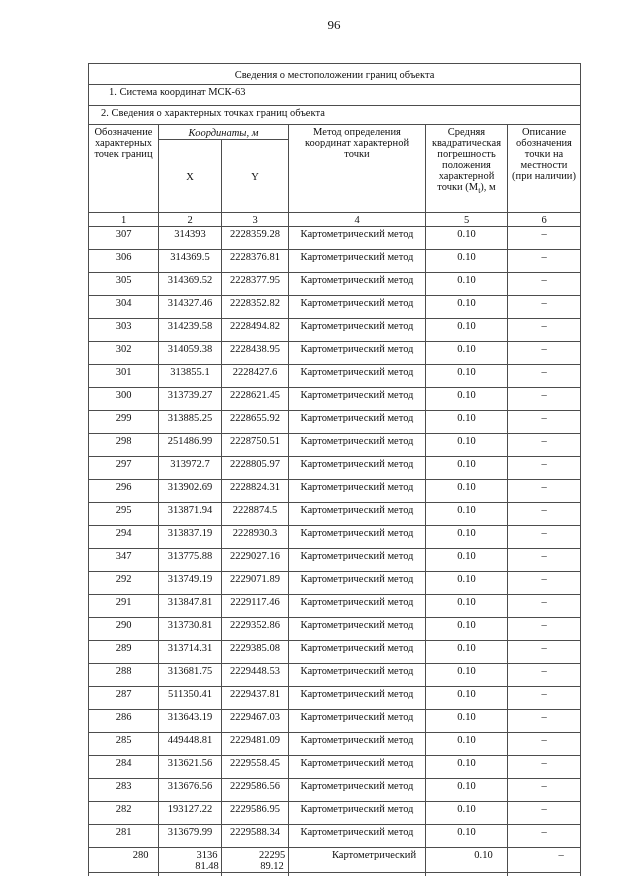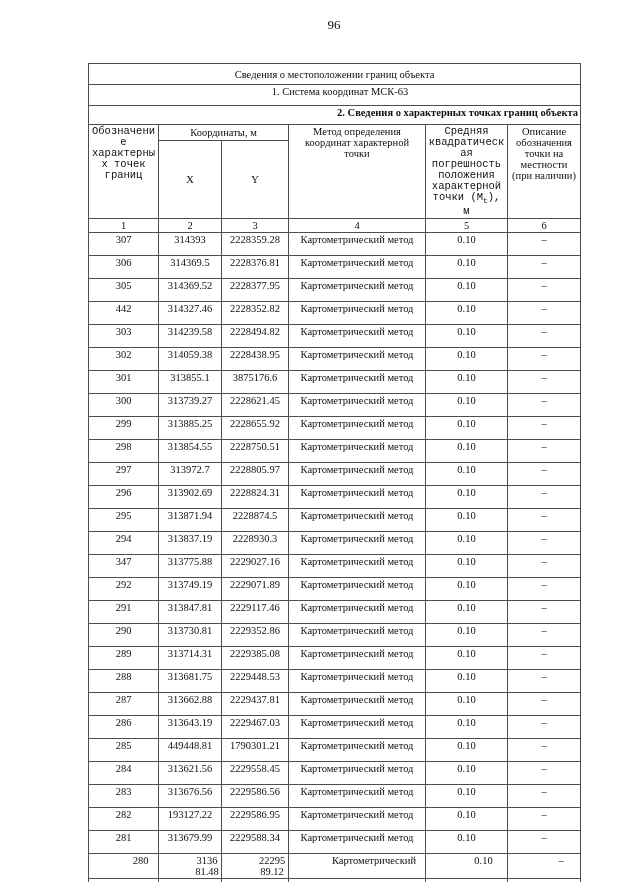--- a/index.html
+++ b/index.html
@@ -16,24 +16,24 @@
     position:absolute; left:88px; top:63px; width:492px;
     border-collapse:collapse; table-layout:fixed;
   }
   table.doc td {
     border:1px solid #4d4d4d;
     font-size:10.5px; line-height:11px;
     padding:1px 2px; text-align:center; vertical-align:top;
     overflow:hidden; word-wrap:break-word;
   }
   tr.title-row td { height:18px; vertical-align:middle;margin-top:35px; }
-  tr.sec-row td { height:16px; text-align:right; padding-left:12px;font-weight:bold; }
-  tr.sec1-row td { height:18px; text-align:center; padding-left:13px; }
-  tr.head1 td.coords { height:12px; vertical-align:middle; }
-  td.h-top { vertical-align:top;font-family:Liberation Mono, monospace; }
+  tr.sec-row td { height:16px; text-align:left; padding-left:12px; }
+  tr.sec1-row td { height:18px; text-align:left; padding-left:20px; }
+  tr.head1 td.coords { height:12px; vertical-align:middle;font-style:italic; }
+  td.h-top { vertical-align:top; }
   td.h-mid { vertical-align:middle; }
   tr.head2 td { height:70px; vertical-align:middle; }
   tr.nums td { height:11px; vertical-align:middle; line-height:10px; }
   tr.data-row td { height:20px; }
   tr.last-row td { height:13px;padding-left:36px; }
   tr.cut-row td { height:3px; border-bottom:none; padding:0; }
   sub { font-size:8px; }
 </style>
 </head>
 <body>
@@ -97,21 +97,21 @@
     </tr>
         <tr class="data-row">
       <td>305</td>
       <td>314369.52</td>
       <td>2228377.95</td>
       <td>Картометрический метод</td>
       <td>0.10</td>
       <td>–</td>
     </tr>
         <tr class="data-row">
-      <td>442</td>
+      <td>304</td>
       <td>314327.46</td>
       <td>2228352.82</td>
       <td>Картометрический метод</td>
       <td>0.10</td>
       <td>–</td>
     </tr>
         <tr class="data-row">
       <td>303</td>
       <td>314239.58</td>
       <td>2228494.82</td>
@@ -123,21 +123,21 @@
       <td>302</td>
       <td>314059.38</td>
       <td>2228438.95</td>
       <td>Картометрический метод</td>
       <td>0.10</td>
       <td>–</td>
     </tr>
         <tr class="data-row">
       <td>301</td>
       <td>313855.1</td>
-      <td>3875176.6</td>
+      <td>2228427.6</td>
       <td>Картометрический метод</td>
       <td>0.10</td>
       <td>–</td>
     </tr>
         <tr class="data-row">
       <td>300</td>
       <td>313739.27</td>
       <td>2228621.45</td>
       <td>Картометрический метод</td>
       <td>0.10</td>
@@ -146,21 +146,21 @@
         <tr class="data-row">
       <td>299</td>
       <td>313885.25</td>
       <td>2228655.92</td>
       <td>Картометрический метод</td>
       <td>0.10</td>
       <td>–</td>
     </tr>
         <tr class="data-row">
       <td>298</td>
-      <td>313854.55</td>
+      <td>251486.99</td>
       <td>2228750.51</td>
       <td>Картометрический метод</td>
       <td>0.10</td>
       <td>–</td>
     </tr>
         <tr class="data-row">
       <td>297</td>
       <td>313972.7</td>
       <td>2228805.97</td>
       <td>Картометрический метод</td>
@@ -234,38 +234,38 @@
         <tr class="data-row">
       <td>288</td>
       <td>313681.75</td>
       <td>2229448.53</td>
       <td>Картометрический метод</td>
       <td>0.10</td>
       <td>–</td>
     </tr>
         <tr class="data-row">
       <td>287</td>
-      <td>313662.88</td>
+      <td>511350.41</td>
       <td>2229437.81</td>
       <td>Картометрический метод</td>
       <td>0.10</td>
       <td>–</td>
     </tr>
         <tr class="data-row">
       <td>286</td>
       <td>313643.19</td>
       <td>2229467.03</td>
       <td>Картометрический метод</td>
       <td>0.10</td>
       <td>–</td>
     </tr>
         <tr class="data-row">
       <td>285</td>
       <td>449448.81</td>
-      <td>1790301.21</td>
+      <td>2229481.09</td>
       <td>Картометрический метод</td>
       <td>0.10</td>
       <td>–</td>
     </tr>
         <tr class="data-row">
       <td>284</td>
       <td>313621.56</td>
       <td>2229558.45</td>
       <td>Картометрический метод</td>
       <td>0.10</td>

